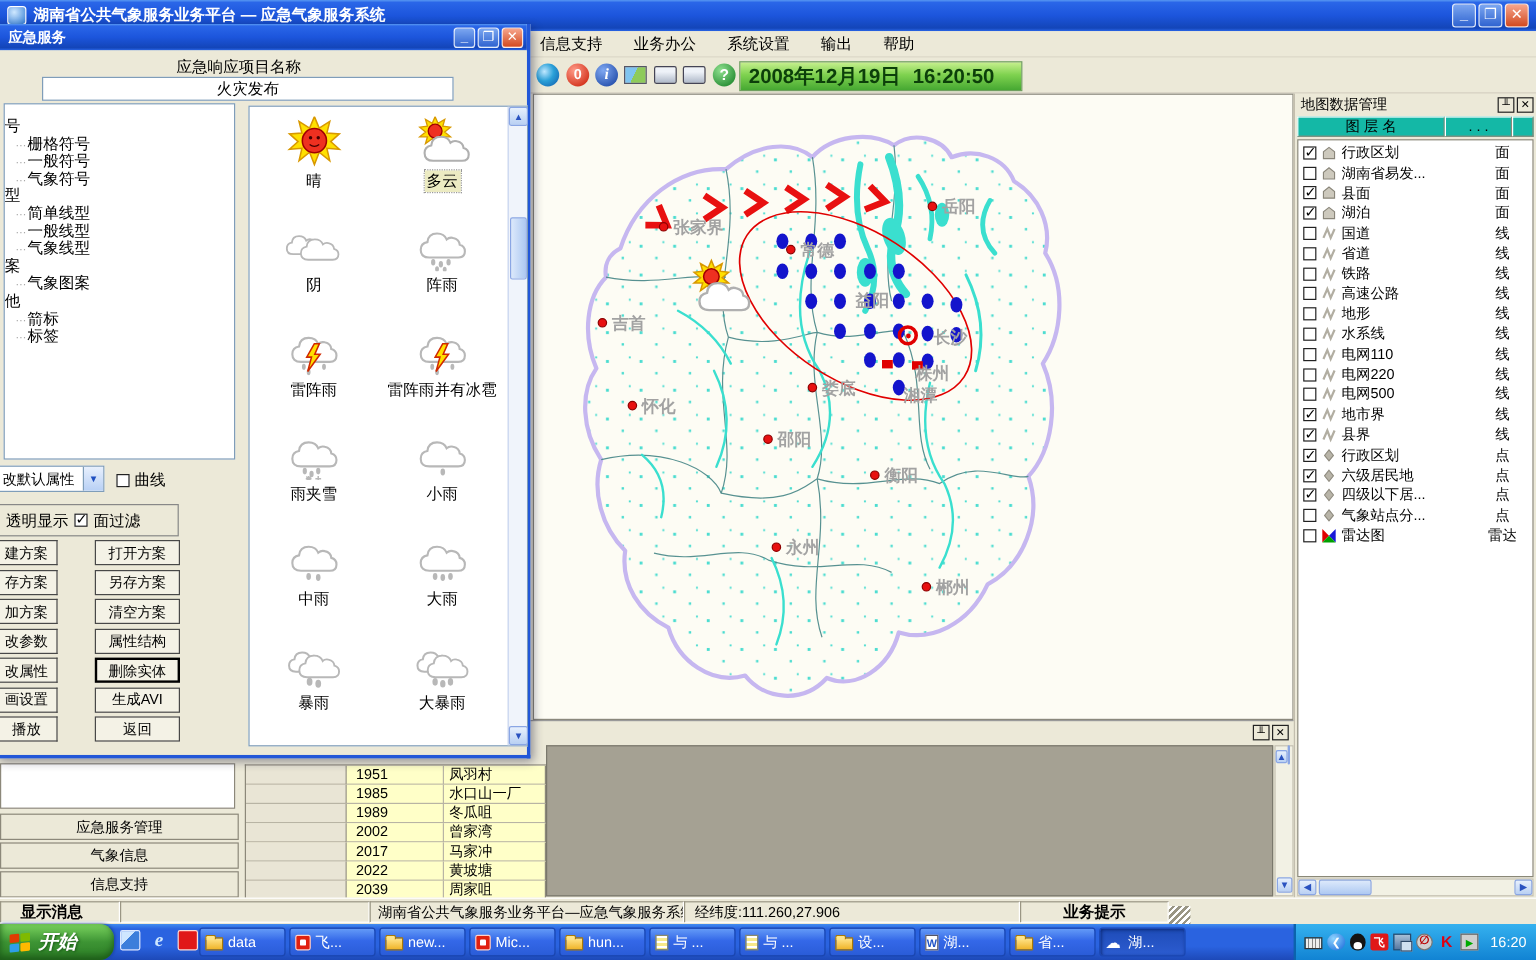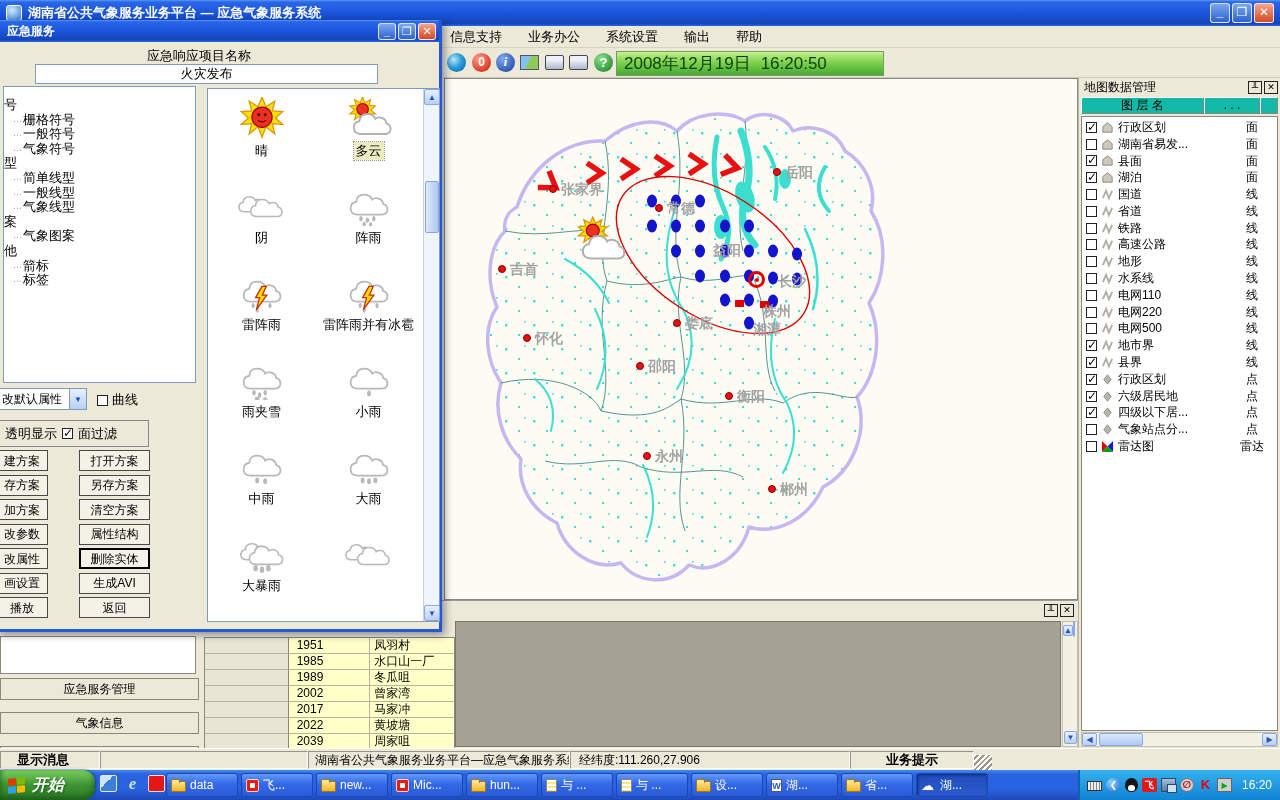--- a/index.html
+++ b/index.html
@@ -18,21 +18,21 @@
 #toolbar{left:0;top:48px;width:1280px;height:30px;background:#ece9d8;border-bottom:1px solid #cfcbbc}
 .tbi{position:absolute;top:5px;width:19px;height:19px;display:inline-block;text-align:center}
 .rnd{border-radius:50%}
 .i-globe{left:447px;background:radial-gradient(circle at 35% 35%,#bfe8ff 0%,#2aa0d8 45%,#0f57a8 100%)}
 .i-stop{left:472px;background:radial-gradient(circle at 35% 30%,#ff9a88,#c81800);color:#fff;font-weight:bold;font-size:12px;line-height:19px}
 .i-info{left:496px;background:radial-gradient(circle at 35% 30%,#7fa8f2,#123c9c);color:#fff;font-weight:bold;font-style:italic;font-size:13px;line-height:18px;font-family:"Liberation Serif",serif}
 .i-pic{left:520px;top:7px;height:15px;border:1px solid #556;background:linear-gradient(115deg,#7fc4f0 45%,#8ecb5a 45%)}
 .i-print1{left:545px;top:7px;height:15px;border:1px solid #445;background:linear-gradient(180deg,#eef2f8 30%,#aeb8c8 100%);border-radius:2px}
 .i-print2{left:569px;top:7px;height:15px;border:1px solid #445;background:linear-gradient(180deg,#eef2f8 30%,#aeb8c8 100%);border-radius:2px}
 .i-help{left:594px;background:radial-gradient(circle at 35% 30%,#8fe08f,#0e7a1e);color:#fff;font-weight:bold;font-size:13px;line-height:19px}
-#dtbox{left:616px;top:3px;width:268px;height:25px;position:absolute;background:linear-gradient(180deg,#c6ef8e 0%,#7fd24f 45%,#46a832 100%);border:1px solid #6f9f60;display:flex;align-items:center;gap:10px;padding:0 7px;color:#0c3f0a;font-weight:normal;font-size:17px;white-space:nowrap}
+#dtbox{left:616px;top:3px;width:236px;height:25px;position:absolute;background:linear-gradient(180deg,#c6ef8e 0%,#7fd24f 45%,#46a832 100%);border:1px solid #6f9f60;display:flex;align-items:center;gap:10px;padding:0 7px;color:#0c3f0a;font-weight:bold;font-size:17px;white-space:nowrap}
 
 #map{left:444px;top:78px;width:634px;height:522px;background:#fdfcf4;border:1px solid #8a887c}
 .city{position:absolute;font-size:14px;font-weight:bold;color:#a2a2a2;white-space:nowrap}
 .cdot{position:absolute;left:-12px;top:4px;width:8px;height:8px;background:#e81010;border:1px solid #8c0000;border-radius:50%}
 .cring{position:absolute;left:-30px;top:-2px;width:17px;height:17px;border:3px solid #e00000;border-radius:50%}
 .cring::after{content:"";position:absolute;left:3.5px;top:3.5px;width:4px;height:4px;background:#e00000;border-radius:50%}
 
 #rpanel{left:1078px;top:78px;width:202px;height:670px;background:#ece9d8;border-left:1px solid #b8b4a4}
 .rhdr{height:19px;display:flex;align-items:center;gap:2px;padding:0 2px 0 5px;font-size:12px}
 .minibtn{width:14px;height:13px;border:1px solid #222;background:#ece9d8;font-size:9px;line-height:11px;text-align:center;font-weight:bold}
@@ -60,21 +60,21 @@
 #vsb2 .down{position:absolute;bottom:1px;left:1px}
 #stable{position:absolute;left:4px;top:36px;width:251px;height:112px;overflow:hidden;border-left:1px solid #8c887a;border-top:1px solid #8c887a}
 .trow{display:flex;height:16px}
 .tc{font-size:12px;line-height:15px;overflow:hidden;white-space:nowrap}
 .c0{width:84px;background:#e9e5d5;border-right:1px solid #8c887a;border-bottom:1px solid #b8b4a4}
 .c1{width:82px;background:#ffffc8;border-right:1px solid #b8b4a4;border-bottom:1px solid #b8b4a4;padding-left:8px}
 .c2{width:85px;background:#ffffc8;border-bottom:1px solid #b8b4a4;padding-left:4px;border-right:1px solid #8c887a}
 
 #whitebox{left:0;top:636px;width:196px;height:38px;background:#fff;border:1px solid #8c887a}
 #leftnav{left:0;top:678px;width:199px}
-.navbtn{height:22px;margin-bottom:12px;background:#ece9d8;border:1px solid #8c887a;text-align:center;line-height:20px;font-size:12px}
+.navbtn{height:22px;margin-bottom:2px;background:#ece9d8;border:1px solid #8c887a;text-align:center;line-height:20px;font-size:12px}
 
 #sbar{left:0;top:748px;width:1280px;height:22px;background:#ece9d8;border-top:1px solid #fff;display:flex}
 .seg{border:1px solid;border-color:#9a9684 #fff #fff #9a9684;height:18px;margin-top:2px;font-size:12px;line-height:16px;overflow:hidden;white-space:nowrap}
 .s1{width:100px;font-weight:bold;font-size:13px;padding-left:16px}
 .s2{width:208px}.s3{width:262px;padding-left:6px}.s4{width:280px;padding-left:8px}
 .s5{width:124px;text-align:center;font-weight:bold;font-size:13px}
 .s6{width:288px;padding-left:56px}
 .grip{width:18px;border:none;background:repeating-linear-gradient(135deg,#fff 0 2px,#9a9684 2px 4px);margin:6px 2px 2px 0}
 
 #tbar{left:0;top:770px;width:1280px;height:30px;background:linear-gradient(180deg,#418cf0 0%,#2a63e0 14%,#2a63e0 62%,#1d49b8 100%)}
@@ -799,20 +799,26 @@
             <svg class="wsvg" viewBox="0 0 30 26">
               <use href="#w-rain2"></use>
             </svg>
             <div class="wlabel">中雨</div>
           </div>
           <div class="wcell">
             <svg class="wsvg" viewBox="0 0 30 26">
               <use href="#w-rain3"></use>
             </svg>
             <div class="wlabel">大雨</div>
+          </div>
+          <div class="wcell">
+            <svg class="wsvg" viewBox="0 0 30 26">
+              <use href="#w-storm"></use>
+            </svg>
+            <div class="wlabel">暴雨</div>
           </div>
           <div class="wcell">
             <svg class="wsvg" viewBox="0 0 30 26">
               <use href="#w-storm2"></use>
             </svg>
             <div class="wlabel">大暴雨</div>
           </div>
           <div class="wcell">
             <svg class="wsvg" viewBox="0 0 30 26">
               <use href="#w-cloud"></use>

